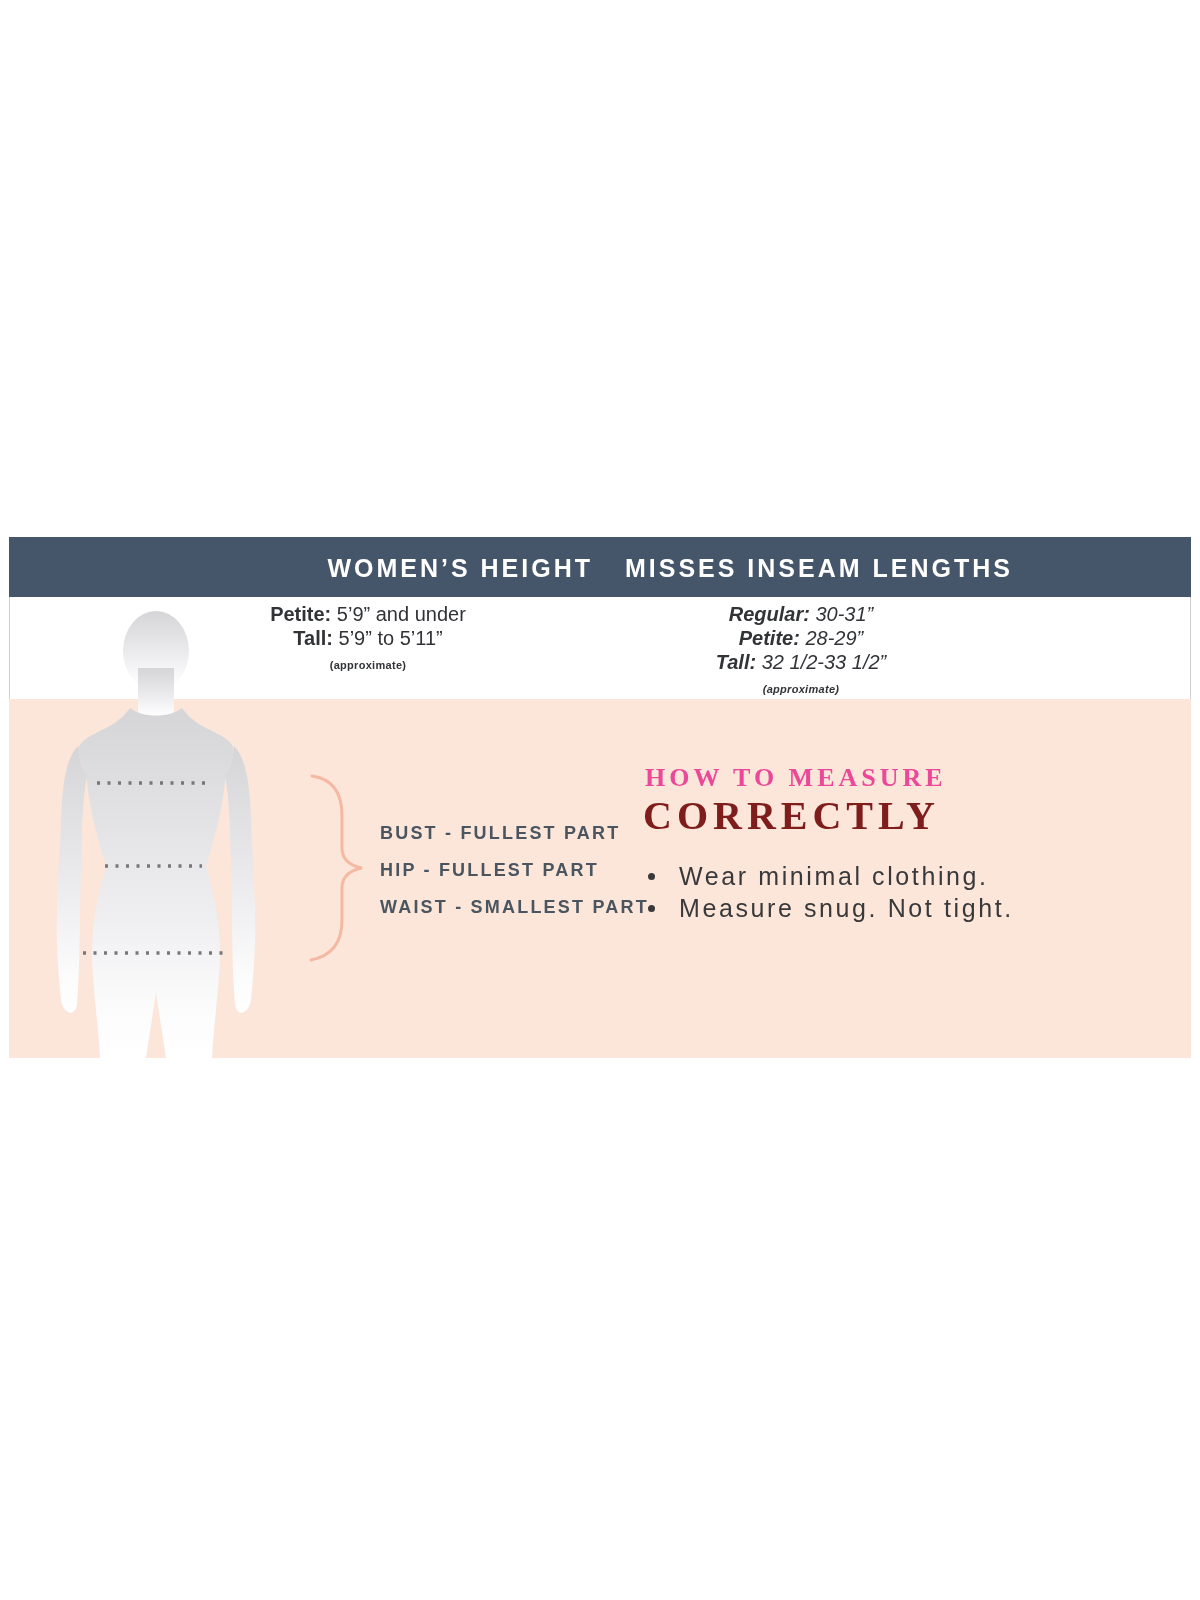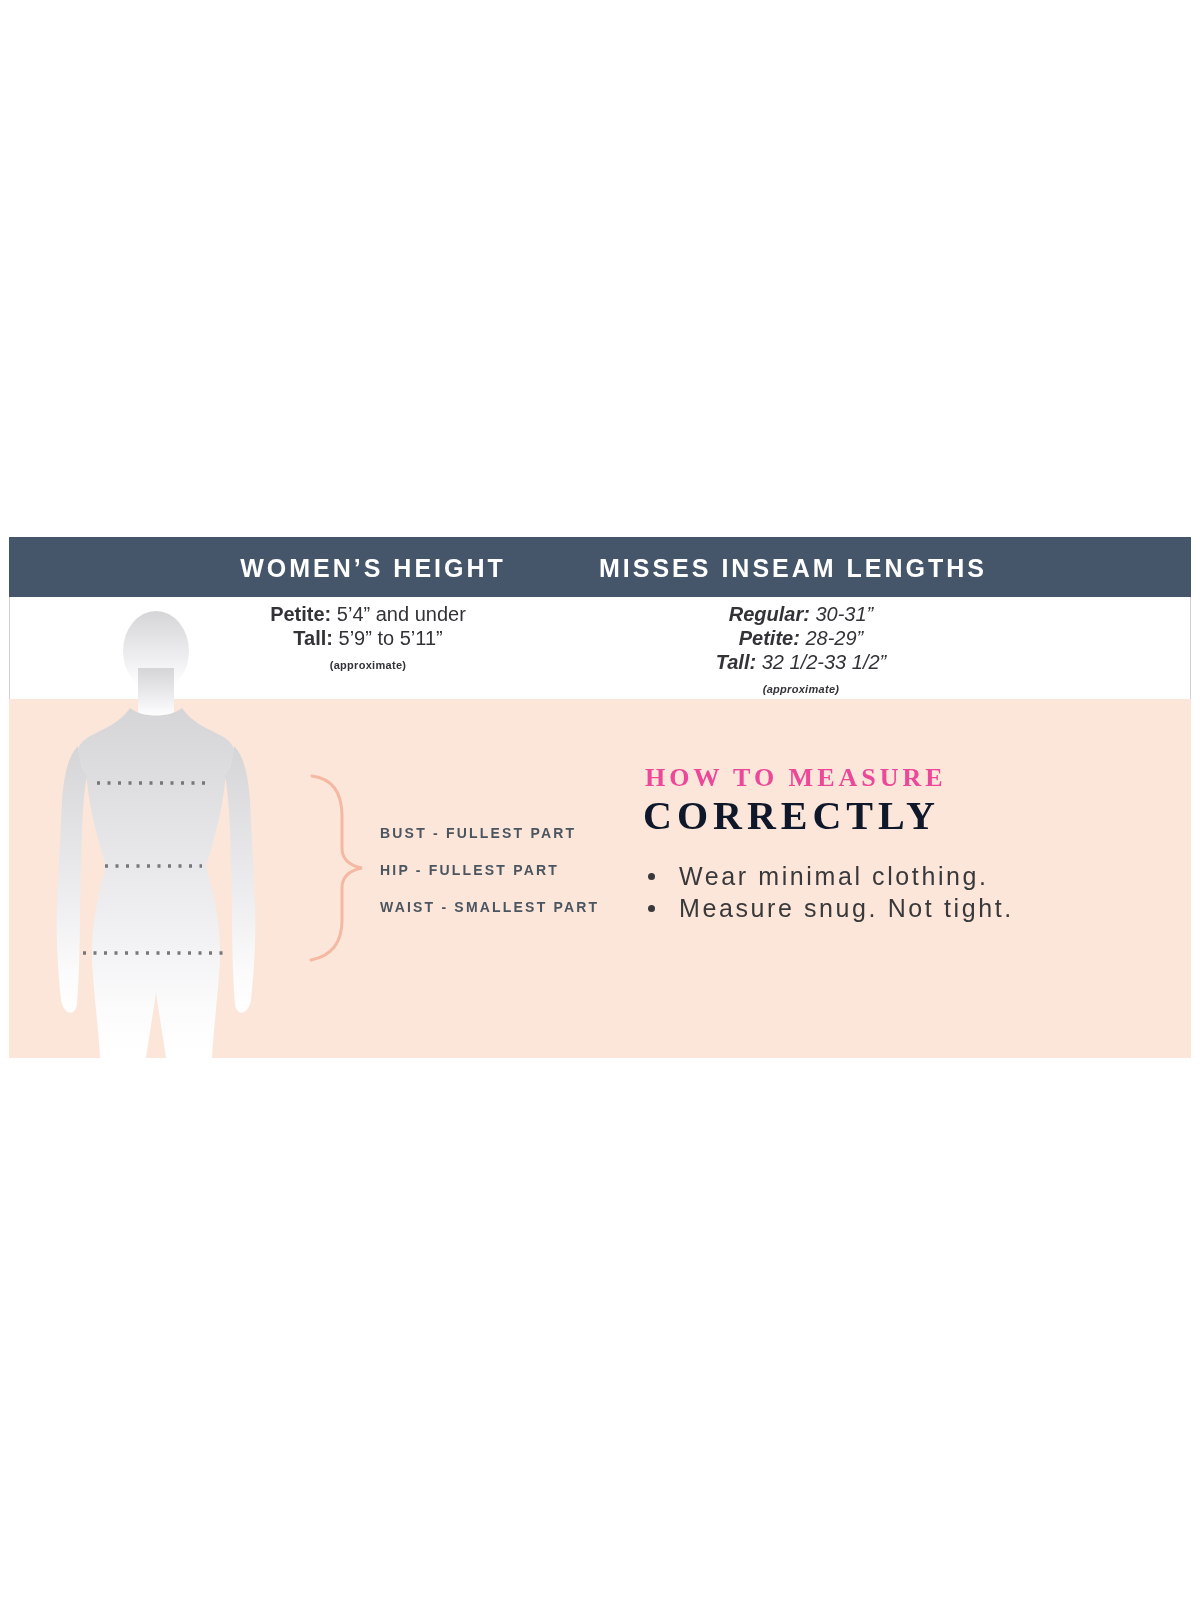--- a/index.html
+++ b/index.html
@@ -8,21 +8,21 @@
     background:#ffffff;
     font-family:"Liberation Sans", sans-serif;
     overflow:hidden;
   }
   
   .header-bar {
     position:absolute; left:9px; top:537px; width:1182px; height:60px;
     background:#45556a;
   }
   .hdr-cell {
-    position:absolute; top:553px; width:440px; text-align:center;
+    position:absolute; top:553px; width:440px; text-align:right;
     color:#ffffff; font-size:25px; font-weight:bold; letter-spacing:3px;
     line-height:30px; white-space:nowrap;
   }
   .hdr-left  { left:153px; }
   .hdr-right { left:573px; }
 
   
   .info-band {
     position:absolute; left:9px; top:597px; width:1180px; height:102px;
     background:#ffffff; border-left:1px solid #cfcfcf; border-right:1px solid #cfcfcf;
@@ -45,34 +45,34 @@
     background:#fce6da;
   }
 
   
   .silhouette-svg { position:absolute; left:30px; top:600px; width:260px; height:458px; }
   .brace-svg      { position:absolute; left:298px; top:770px; width:72px; height:196px; }
 
   
   .measure-labels {
     position:absolute; left:380px; top:815px;
-    color:#4a5560; font-size:14px; font-weight:bold; letter-spacing:2.2px;
+    color:#4a5560; font-size:18px; font-weight:bold; letter-spacing:2.2px;
     line-height:37px; white-space:nowrap;
   }
 
   
   .howto-title1 {
     position:absolute; left:645px; top:763px;
     font-family:"Liberation Serif", serif; font-weight:bold;
     font-size:26px; letter-spacing:4px; color:#ec4899; white-space:nowrap;
   }
   .howto-title2 {
     position:absolute; left:643px; top:792px;
     font-family:"Liberation Serif", serif; font-weight:bold;
-    font-size:40px; letter-spacing:5px; color:#0f172a; white-space:nowrap;
+    font-size:40px; letter-spacing:5px; color:#7f1d1d; white-space:nowrap;
   }
   .measure-tips {
     position:absolute; left:645px; top:860px; margin:0; padding:0; list-style:none;
   }
   .measure-tips li {
     position:relative; padding-left:34px; height:32px; line-height:32px;
     color:#39393b; font-size:25px; letter-spacing:2.6px; white-space:nowrap;
   }
   .measure-tips .dot {
     position:absolute; left:3px; top:13px; width:7px; height:7px;
@@ -84,21 +84,21 @@
 
 <div class="header-bar"></div>
 <div class="hdr-cell hdr-left">WOMEN’S HEIGHT</div>
 <div class="hdr-cell hdr-right">MISSES INSEAM LENGTHS</div>
 
 <div class="info-band"></div>
 
 <div class="info-col info-col-left">
   <div>
     <span class="lbl">Petite:</span>
-    <span>5’4” and under</span>
+    <span>5’9” and under</span>
   </div>
   <div>
     <span class="lbl">Tall:</span>
     <span>5’9” to 5’11”</span>
   </div>
   <span class="info-note">(approximate)</span>
 </div>
 
 <div class="info-col info-col-right">
   <div>

